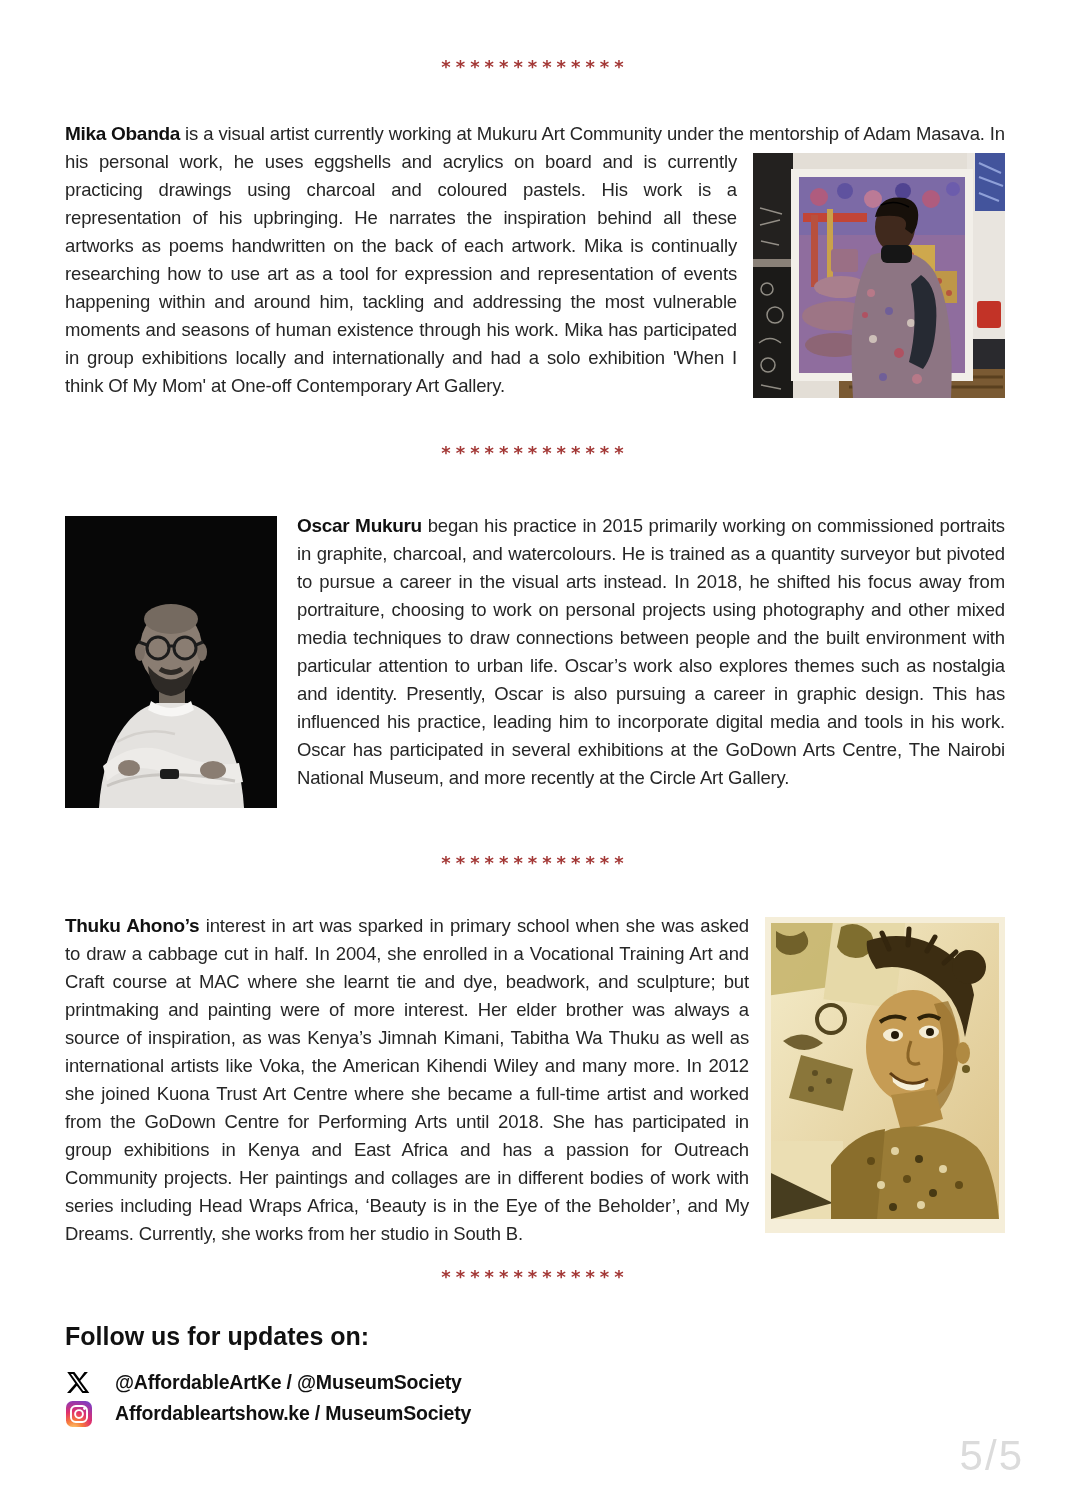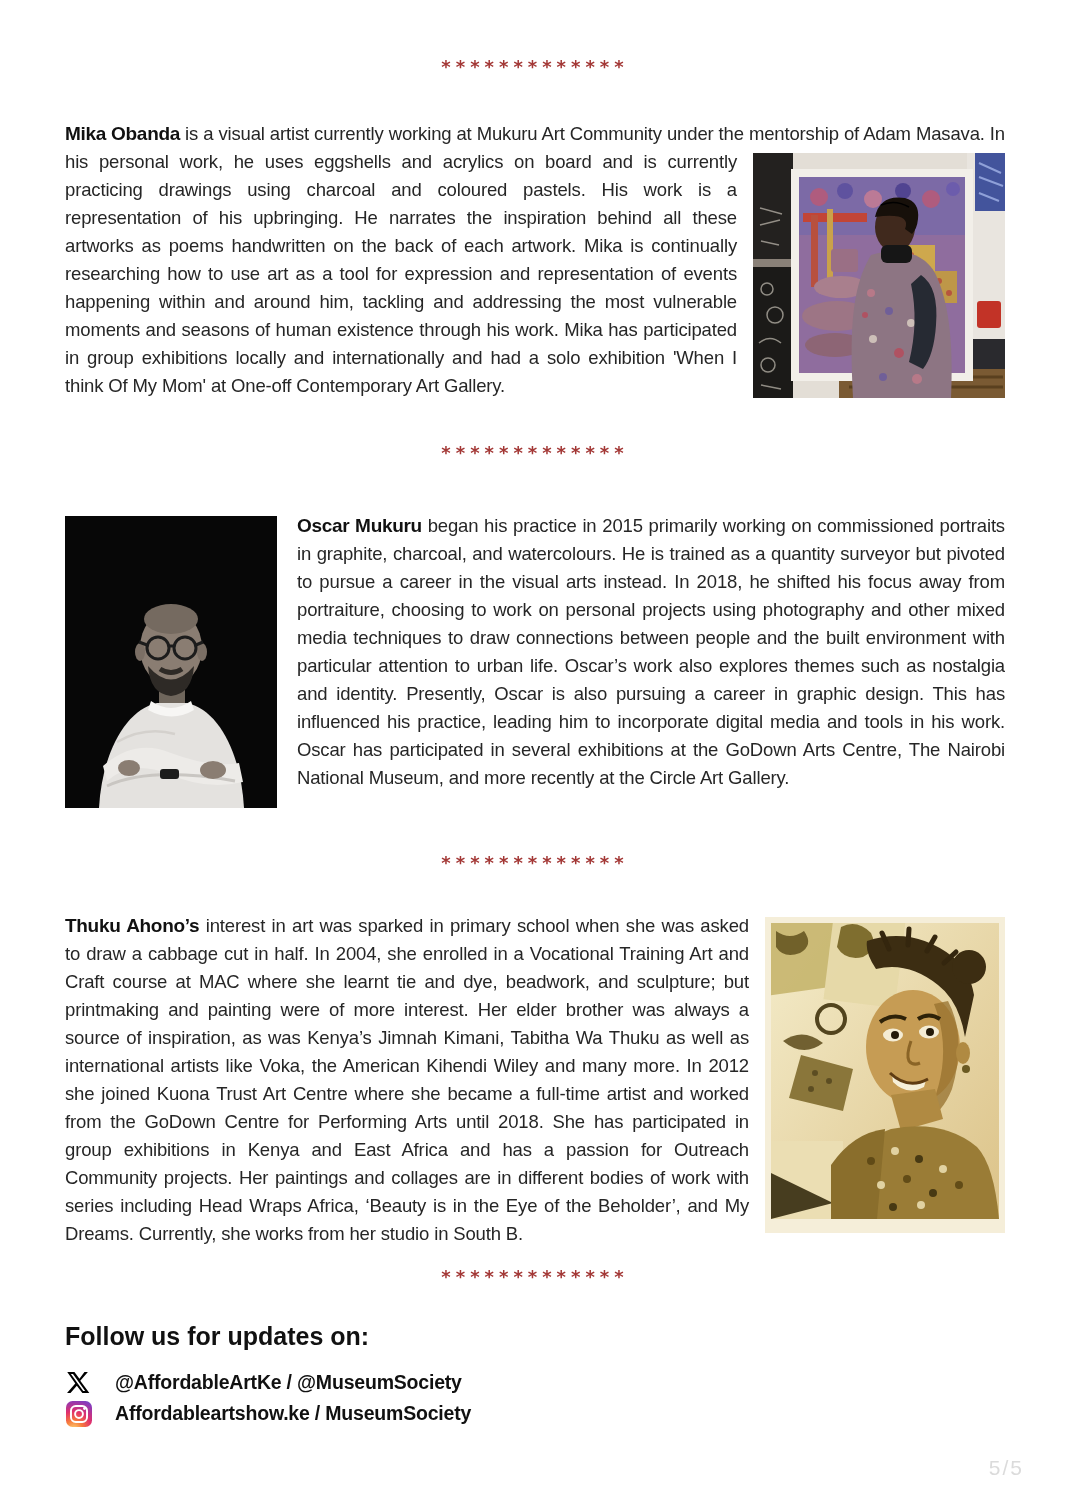--- a/index.html
+++ b/index.html
@@ -48,21 +48,21 @@
   .social-row {
     display: flex; align-items: center; gap: 23px;
     margin-bottom: 4px;
     font-weight: 700; font-size: 19.5px; color: #111;
     letter-spacing: -0.2px;
   }
   .social-icon { width: 27px; height: 27px; flex: 0 0 27px; display: flex; align-items: center; justify-content: center; }
 
   .page-number {
     position: absolute; right: 46px; bottom: 20px;
-    font-size: 21px; color: #dbdbdb; letter-spacing: 2px;
+    font-size: 42px; color: #dbdbdb; letter-spacing: 2px;
   }
 </style>
 </head>
 <body>
 
 <div class="page">
 
   <div class="separator sep-1">*************</div>
 
   <section>

